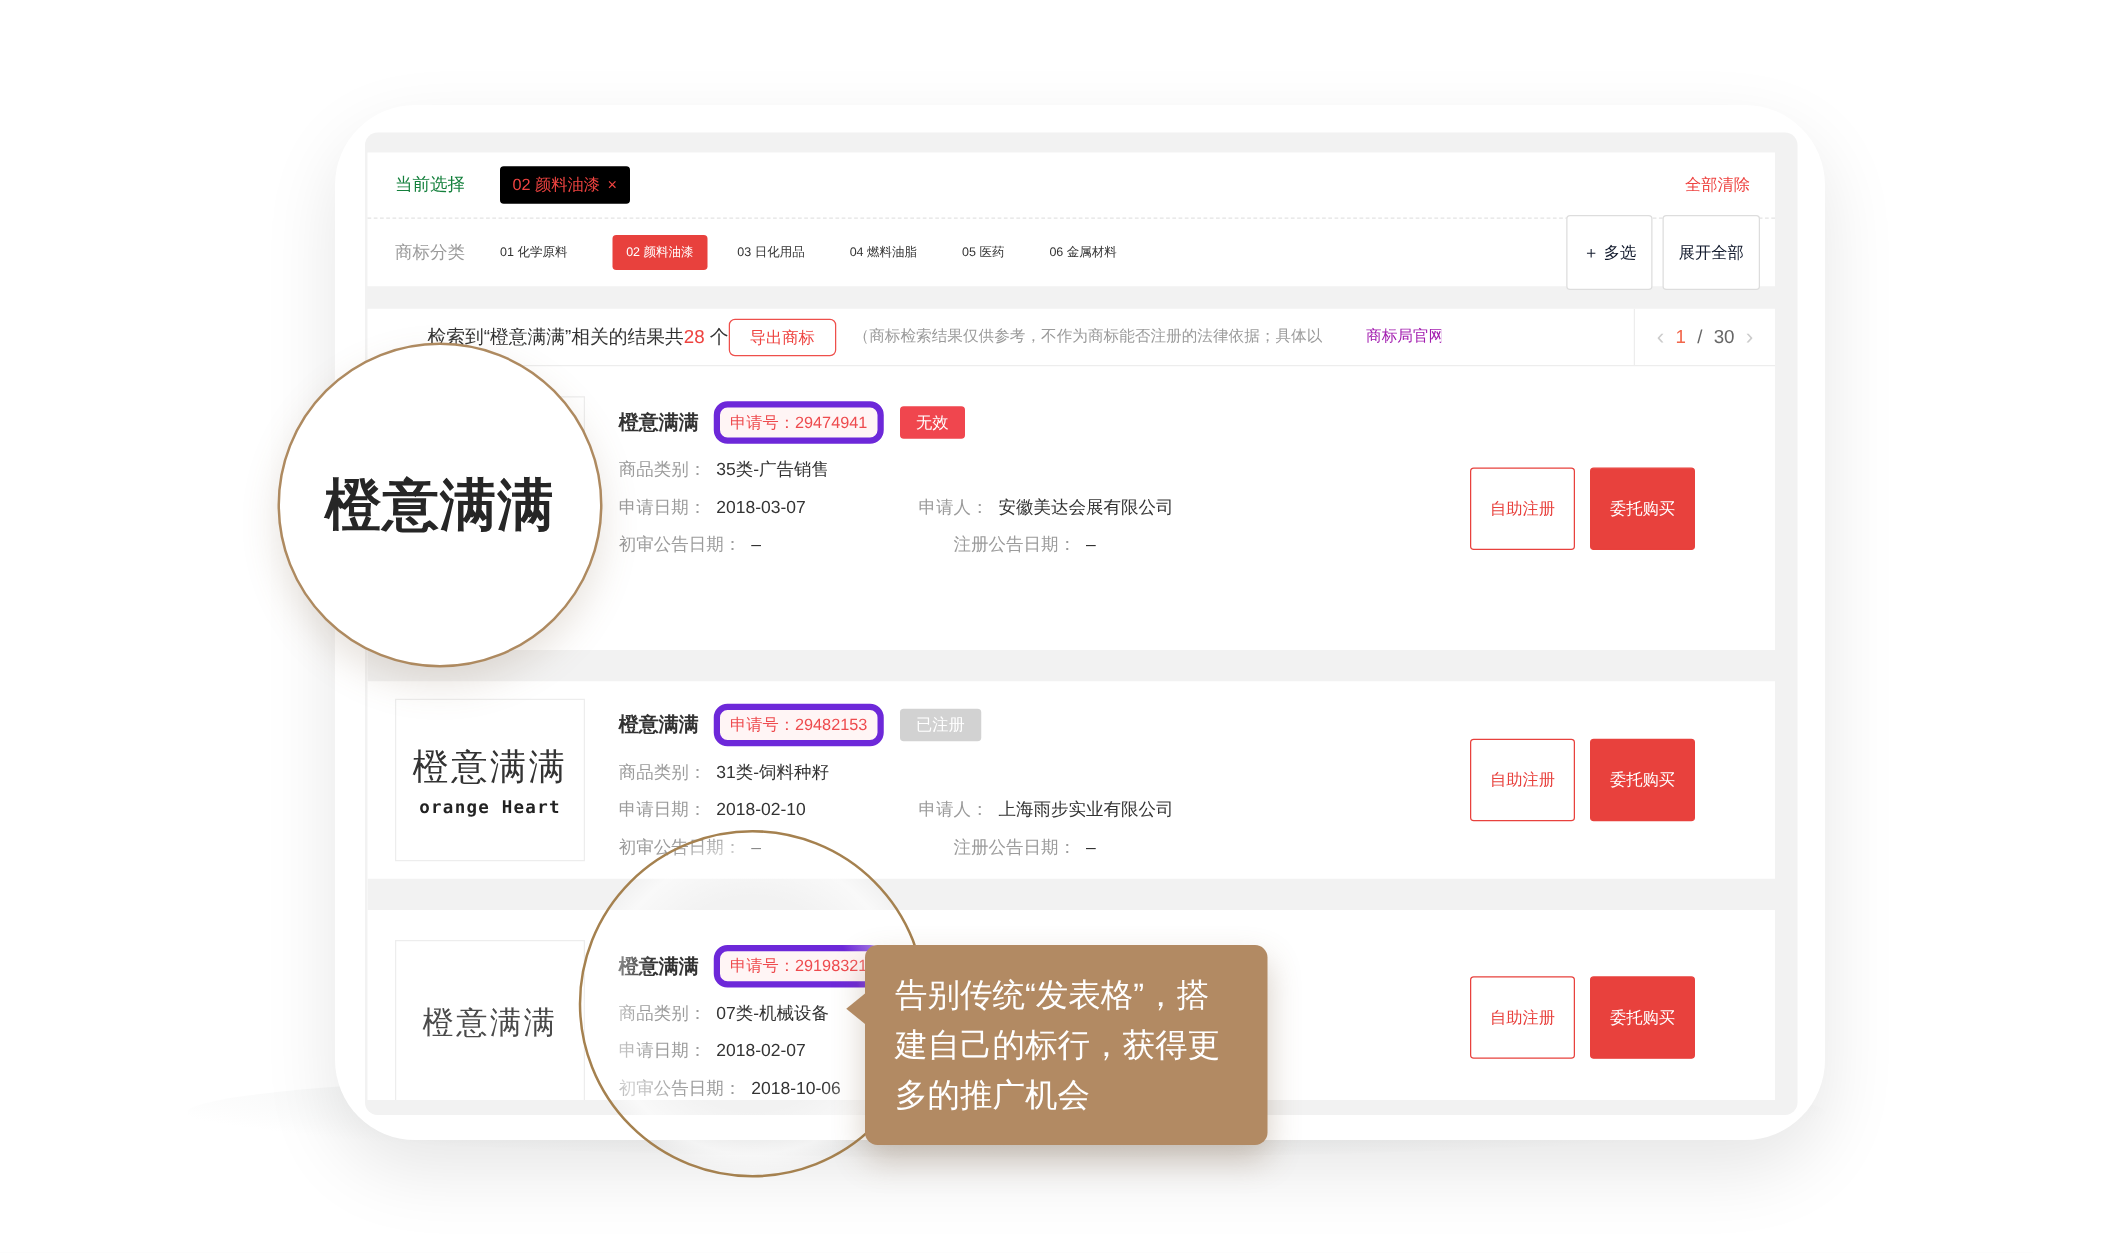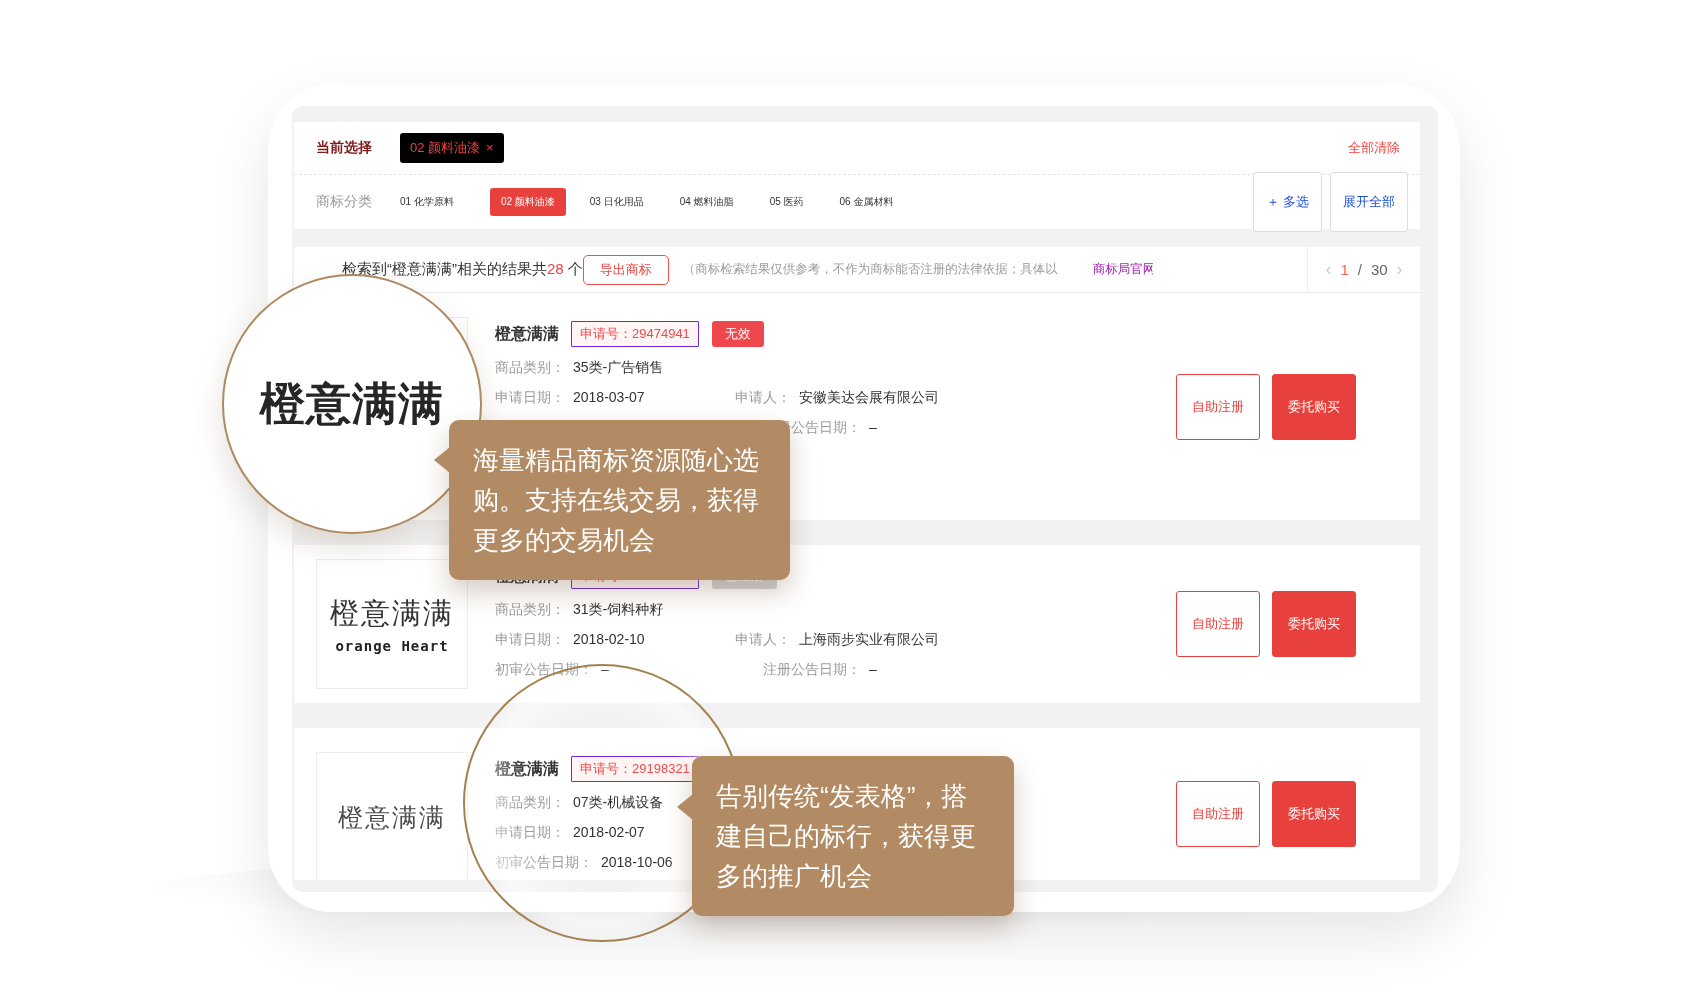--- a/index.html
+++ b/index.html
@@ -15,30 +15,30 @@
   .content{position:absolute;left:24px;top:22px;width:1146px;height:786px;background:#f2f2f2;
     border-radius:10px;overflow:hidden;}
 
   .panel{position:absolute;left:2px;width:1126px;background:#fff;}
   .filter-panel{top:16px;height:107px;}
   .results-panel{top:141px;bottom:12px;display:flex;flex-direction:column;overflow:hidden;}
 
   
   .f-row{height:53px;display:flex;align-items:center;padding:0 0 0 22px;box-sizing:border-box;}
   .f-row.first{border-bottom:1px dashed #e4e4e4;}
-  .f-label{font-size:14px;color:#7f1d1d;font-weight:bold;margin-right:28px;}
+  .f-label{font-size:14px;color:#15803d;font-weight:normal;margin-right:28px;}
   .f-label.muted{color:#9b9b9b;font-weight:normal;}
   .tag-chip{background:#000000;color:#ee4340;font-size:13px;padding:6px 10px;border-radius:3px;cursor:pointer;}
   .tag-chip .x{margin-left:6px;}
   .clear-all{margin-left:auto;margin-right:20px;color:#ee4340;font-size:13px;cursor:pointer;}
   .cats{display:flex;align-items:center;}
   .cat{font-size:10px;color:#333;margin-right:36px;cursor:pointer;white-space:nowrap;}
   .cat.active{background:#e8413d;color:#fff;padding:7px 11px;border-radius:3px;margin-right:24px;}
   .f-actions{margin-left:auto;display:flex;gap:8px;margin-right:12px;}
-  .ghost-btn{border:1px solid #ddd;color:#1d4ed8;font-size:13px;padding:20px 12px;border-radius:3px;background:#fff;cursor:pointer;white-space:nowrap;}
+  .ghost-btn{border:1px solid #ddd;color:#0f172a;font-size:13px;padding:20px 12px;border-radius:3px;background:#fff;cursor:pointer;white-space:nowrap;}
 
   
   .res-header{position:relative;height:45px;display:flex;align-items:center;border-bottom:1px solid #ededed;padding-left:48px;flex:0 0 auto;}
   .summary{font-size:15px;color:#333;white-space:nowrap;text-align:right;}
   .summary .count{color:#ee4340;}
   .export-btn{border:1px solid #ee4f4b;color:#ee4340;background:#fff;font-size:13px;
     padding:5px 16px;border-radius:5px;cursor:pointer;white-space:nowrap;}
   .disclaimer{margin-left:14px;font-size:12.5px;color:#9b9b9b;white-space:nowrap;overflow:hidden;max-width:470px;}
   .disclaimer .link{color:#a21caf;cursor:pointer;margin-left:35px;}
   .pager{position:absolute;right:0;top:0;bottom:0;width:112px;border-left:1px solid #ededed;
@@ -53,21 +53,21 @@
   .t-row.mid{min-height:158px;padding-top:14px;}
   .t-row.last{flex:1 1 auto;padding-top:24px;}
   .thumb{flex:0 0 150px;height:128px;border:1px solid #ededed;background:#fff;display:flex;
     flex-direction:column;align-items:center;justify-content:center;}
   .mark-serif{font-family:"DejaVu Serif",serif;font-size:29px;color:#333;letter-spacing:2px;}
   .mark-sub{font-family:"DejaVu Sans Mono",monospace;font-size:14px;font-weight:bold;color:#222;margin-top:4px;letter-spacing:1px;}
   .mark-plain{font-size:25px;color:#4a4a4a;letter-spacing:2px;}
   .details{margin-left:27px;}
   .t-title{display:flex;align-items:center;margin-top:4px;}
   .t-name{font-size:16px;font-weight:bold;color:#333;margin-right:12px;}
-  .appno{border:1px solid #6d28d9;background:#fff5f5;color:#ee4b4e;font-size:13px;padding:3px 8px;border-radius:1px;margin-right:13px;white-space:nowrap;}
+  .appno{border:5px solid #6d28d9;background:#fff5f5;color:#ee4b4e;font-size:13px;padding:3px 8px;border-radius:11px;margin-right:13px;white-space:nowrap;}
   .status{font-size:13px;color:#fff;padding:4px 13px;border-radius:3px;white-space:nowrap;}
   .status.invalid{background:#f0464e;}
   .status.registered{background:#d2d2d2;}
   .line{margin-top:12px;font-size:14px;white-space:nowrap;}
   .lbl{color:#9b9b9b;margin-right:8px;}
   .val{color:#333;}
   .field{display:inline-block;margin-right:46px;}
   .field .val.date{display:inline-block;min-width:112px;}
   .actions{position:absolute;right:64px;top:50%;transform:translateY(-50%);display:flex;gap:12px;}
   .btn-outline{border:1px solid #e8413d;color:#e8413d;background:#fff;font-size:13px;padding:23px 15px;border-radius:3px;cursor:pointer;white-space:nowrap;}
@@ -228,22 +228,18 @@
 
       </div>
     </div>
   </div>
 
   <div class="magnifier">
     <span class="big">橙意满满</span>
   </div>
   <div class="lens"></div>
 
-  <div class="callout callout1">
-    <span class="arrow"></span>
-    <span>海量精品商标资源随心选购。支持在线交易，获得更多的交易机会</span>
-  </div>
 
   <div class="callout callout2">
     <span class="arrow"></span>
     <span>告别传统“发表格”，搭建自己的标行，获得更多的推广机会</span>
   </div>
 </div>
 
 </body></html>

